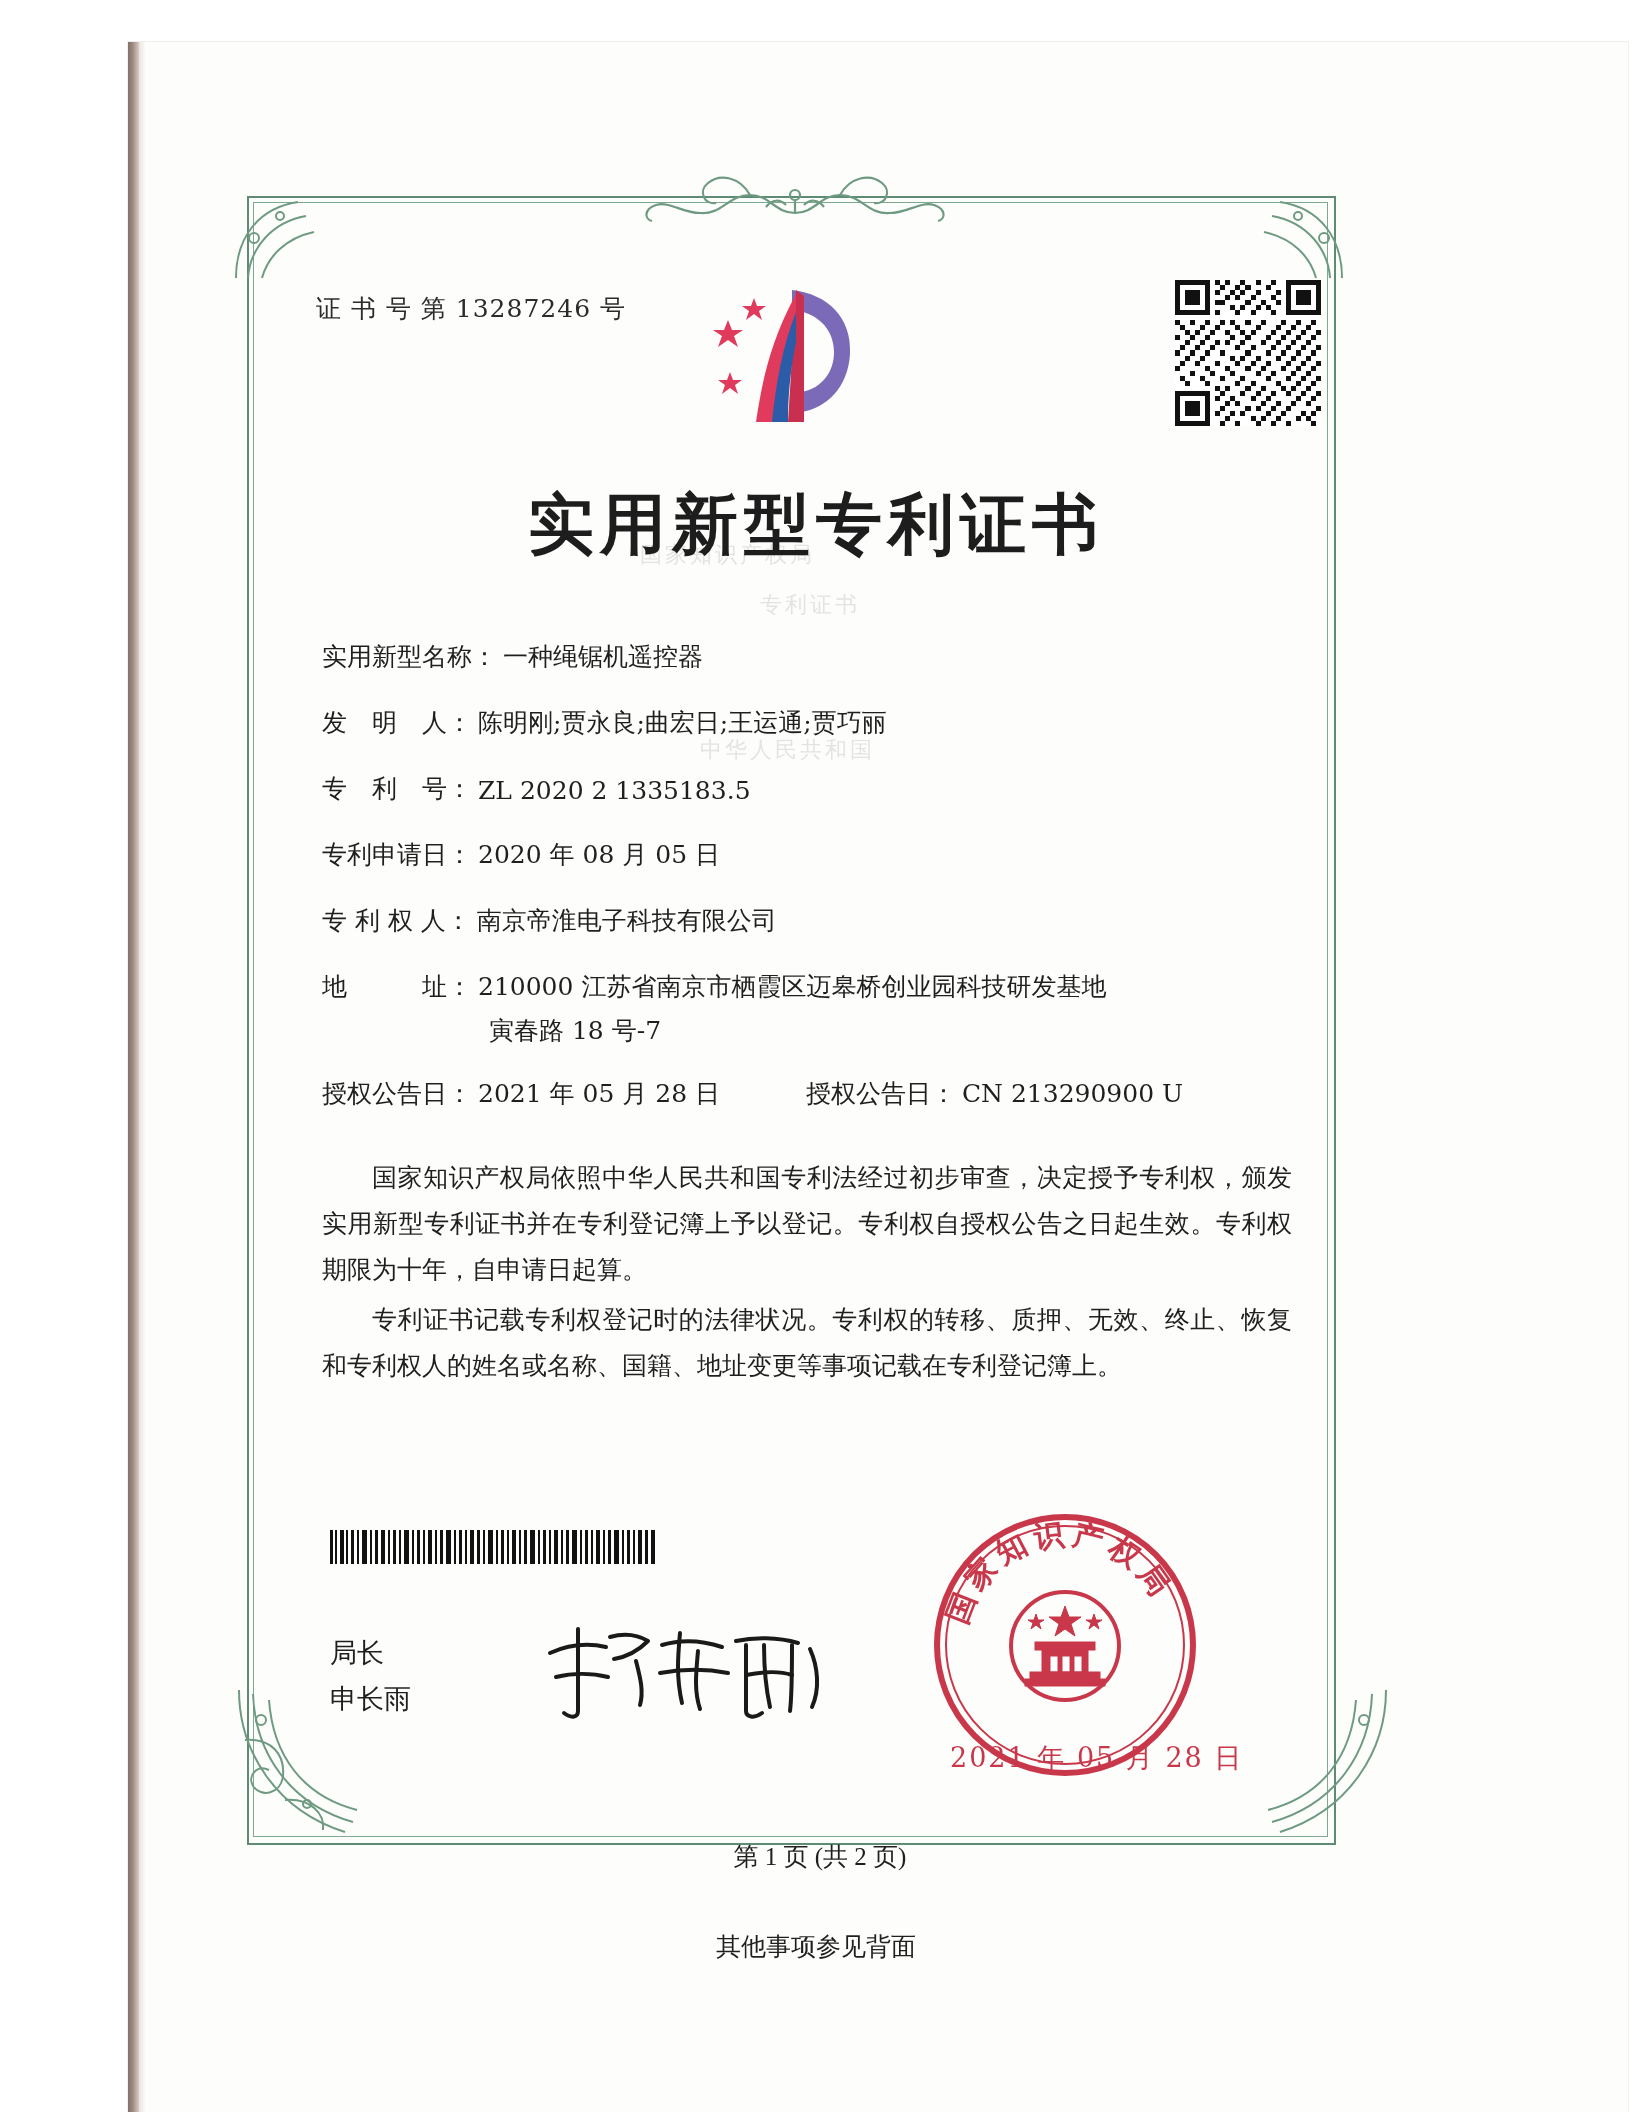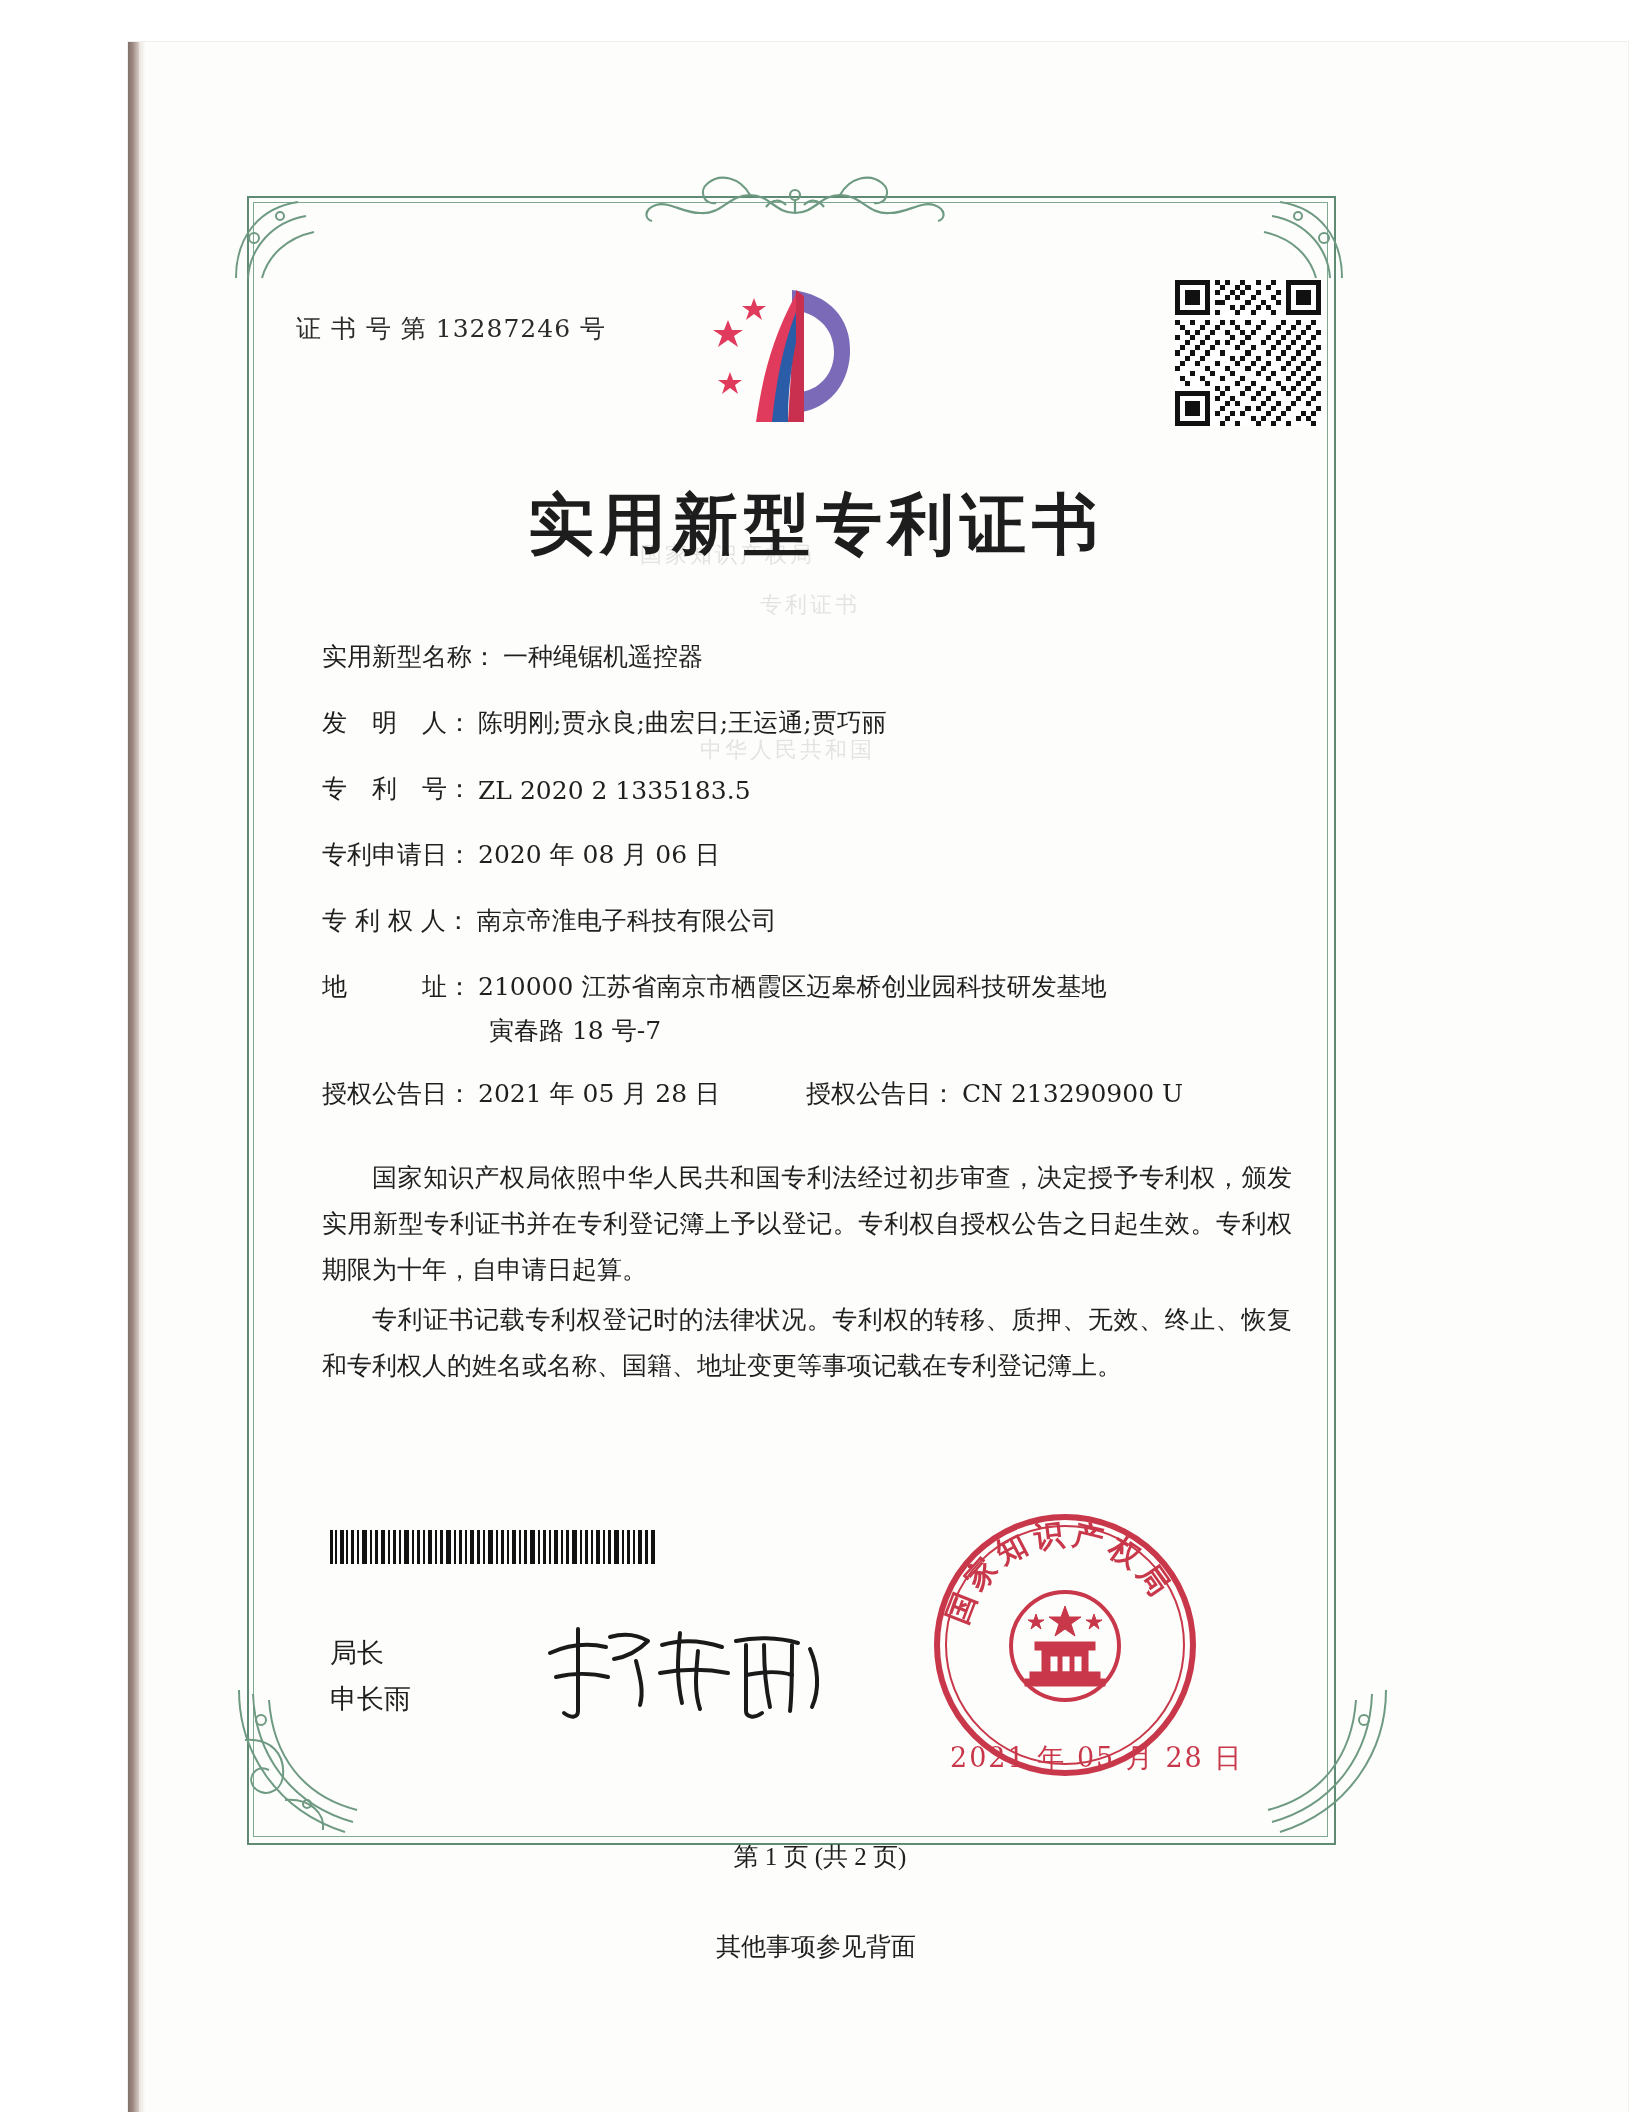--- a/index.html
+++ b/index.html
@@ -66,27 +66,26 @@
   .ornament { position: absolute; }
   .orn-top { left: 600px; top: 155px; }
   .orn-bl  { left: 225px; top: 1680px; }
   .orn-tl  { left: 228px; top: 178px; }
   .orn-tr  { left: 1240px; top: 178px; }
   .orn-br  { left: 1240px; top: 1680px; }
 
   
   .cert-no {
     position: absolute;
-    left: 296px;
+    left: 316px;
     top: 292px;
     font-size: 25px;
     color: #2b2b2b;
     letter-spacing: 1px;
     font-family: "DejaVu Serif", serif;
-    margin-top: 20px;
   }
 
   
   .logo {
     position: absolute;
     left: 700px;
     top: 272px;
     width: 185px;
     height: 160px;
   }
@@ -556,21 +555,21 @@
     <span class="field-value">陈明刚;贾永良;曲宏日;王运通;贾巧丽</span>
   </div>
 
   <div class="field-row">
     <span class="field-label">专　利　号：</span>
     <span class="field-value">ZL 2020 2 1335183.5</span>
   </div>
 
   <div class="field-row">
     <span class="field-label">专利申请日：</span>
-    <span class="field-value">2020 年 08 月 06 日</span>
+    <span class="field-value">2020 年 08 月 05 日</span>
   </div>
 
   <div class="field-row">
     <span class="field-label">专 利 权 人：</span>
     <span class="field-value">南京帝淮电子科技有限公司</span>
   </div>
 
   <div class="field-row">
     <span class="field-label">地　　　址：</span>
     <span class="field-value">210000 江苏省南京市栖霞区迈皋桥创业园科技研发基地</span>

